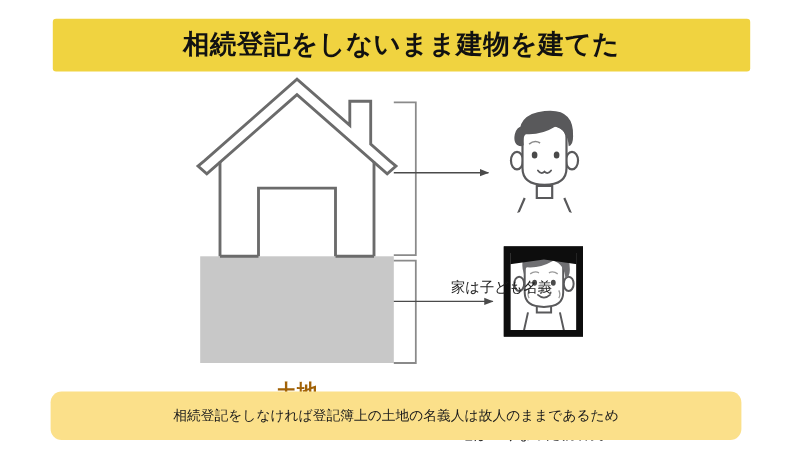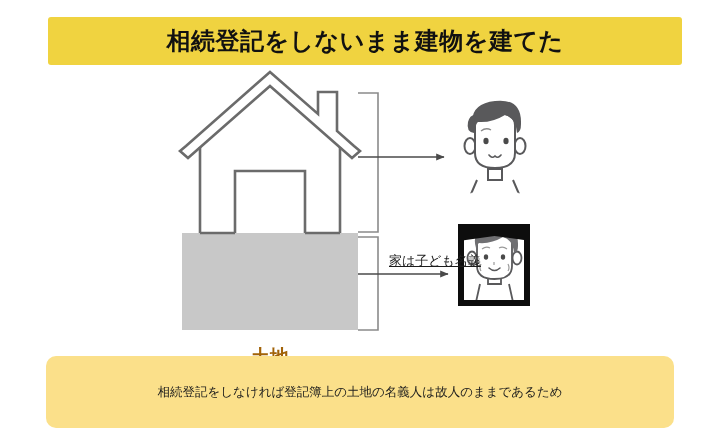--- a/index.html
+++ b/index.html
@@ -67,36 +67,35 @@
   }
 
   .caption {
     position: absolute;
     font-size: 13px;
     font-weight: 400;
     color: #1c1c1c;
     white-space: nowrap;
   }
   #caption-house {
-    left: 389px;
+    left: 410px;
     top: 182px;
-    text-decoration: underline;
   }
   #caption-land {
     left: 404px;
     top: 316px;
   }
 
   
   #note-banner {
     position: absolute;
     left: 46px;
     top: 356px;
     width: 628px;
-    height: 72px;
+    height: 44px;
     background: #fbe08a;
     border-radius: 10px;
     display: flex;
     flex-direction: column;
     align-items: center;
     justify-content: center;
   }
   .note-line {
     font-size: 12.5px;
     line-height: 19px;

